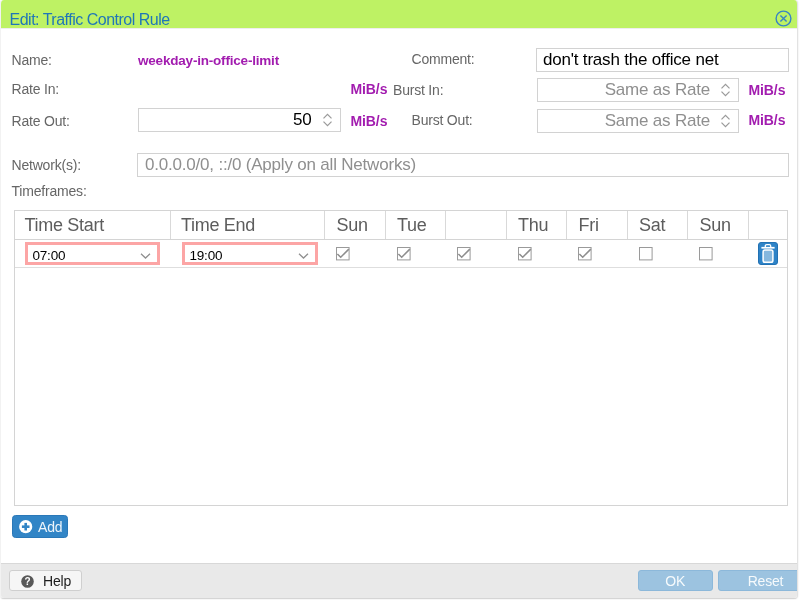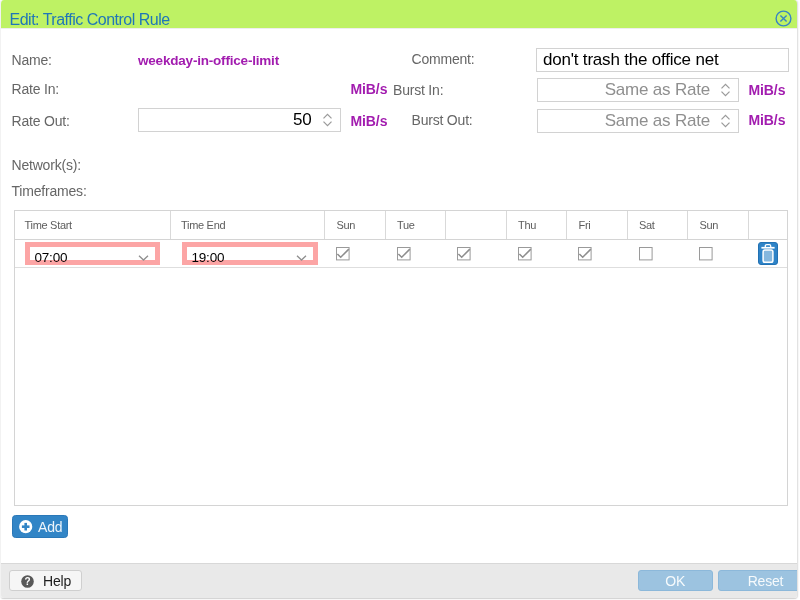--- a/index.html
+++ b/index.html
@@ -11,23 +11,23 @@
 .lbl { position:absolute; font-size:14px; letter-spacing:-0.2px; color:#666; height:21px; line-height:21px; white-space:nowrap; }
 .val { position:absolute; font-size:13.5px; letter-spacing:-0.2px; color:#a21caf; height:21px; line-height:21px; white-space:nowrap;font-weight:bold; }
 .fld { position:absolute; background:#fff; border:1px solid #d2d2d2; height:24px; font-size:17px; letter-spacing:-0.2px; }
 .fld .tx { position:absolute; left:0; right:0; top:0; bottom:0; line-height:22px; color:#000; }
 .ph { color:#8f8f8f !important; }
 #hdr { position:absolute; left:0; top:0; width:100%; height:29px; background:#bef264; border-bottom:1px solid #eeeeee; }
 #title { position:absolute; left:8.5px; top:0; height:38px; line-height:39px; font-size:16px; letter-spacing:-0.5px; color:#1f76b8; }
 #grid { position:absolute; left:13px; top:210px; width:774px; height:296px; border:1px solid #d4d4d4; background:#fff; }
 #ghead { position:absolute; left:0; top:0; width:100%; height:29px; border-bottom:1px solid #d4d4d4; background:#fff; }
 .hsep { position:absolute; top:0; width:1px; height:28px; background:#d9d9d9; }
-.htx { position:absolute; top:0; height:28px; line-height:29px; font-size:11px; letter-spacing:-0.3px; color:#5d5d5d; white-space:nowrap; }
+.htx { position:absolute; top:0; height:28px; line-height:29px; font-size:18px; letter-spacing:-0.3px; color:#5d5d5d; white-space:nowrap; }
 #grow { position:absolute; left:0; top:29px; width:100%; height:28px; border-bottom:1px solid #dedede; background:#fff; }
-.combo { position:absolute; top:2px; height:23px; background:#fff; border:5px solid #fca5a5; }
+.combo { position:absolute; top:2px; height:23px; background:#fff; border:3px solid #fca5a5; }
 .combo .tx { position:absolute; left:5px; top:0; line-height:21px; font-size:13.5px; letter-spacing:-0.2px; color:#000; }
 .cb { position:absolute; top:7px; }
 .spin { position:absolute; right:7px; top:4px; }
 #footer { position:absolute; left:0; top:563px; width:100%; height:35px; background:#e9e9e9; border-top:1px solid #d8d8d8; }
 .bluebtn { position:absolute; border-radius:3px; background:#9cc3e0; border:1px solid #8cb8da;
   color:#f6fafc; font-size:14px; letter-spacing:-0.2px; text-align:center; }
 </style>
 </head>
 <body>
 <div id="win">
@@ -77,20 +77,23 @@
 
   <div class="fld" style="left:535.5px; top:108.5px; width:202.5px;">
     <div class="tx ph" style="text-align:right; padding-right:28px;">Same as Rate</div>
     <svg class="spin" width="11" height="15" viewBox="0 0 11 15">
       <path d="M1.5,5.3 L5.5,1.3 L9.5,5.3" fill="none" stroke="#9a9a9a" stroke-width="1.2"></path>
       <path d="M1.5,8.7 L5.5,12.7 L9.5,8.7" fill="none" stroke="#9a9a9a" stroke-width="1.2"></path>
     </svg>
   </div>
   <div class="val" style="left:747.5px; top:110px; font-size:14px; letter-spacing:-0.1px;">MiB/s</div>
 
+  <div class="fld" style="left:136px; top:152.5px; width:652px;">
+    <div class="tx ph" style="padding-left:7px;">0.0.0.0/0, ::/0 (Apply on all Networks)</div>
+  </div>
 
   <div id="grid">
     <div id="ghead">
       <div class="htx" style="left:9.5px;">Time Start</div>
       <div class="htx" style="left:166px;">Time End</div>
       <div class="htx" style="left:321.5px;">Sun</div>
       <div class="htx" style="left:382px;">Tue</div>
       <div class="htx" style="left:442.5px;margin-top:33px;">Wed</div>
       <div class="htx" style="left:503px;">Thu</div>
       <div class="htx" style="left:563.5px;">Fri</div>

